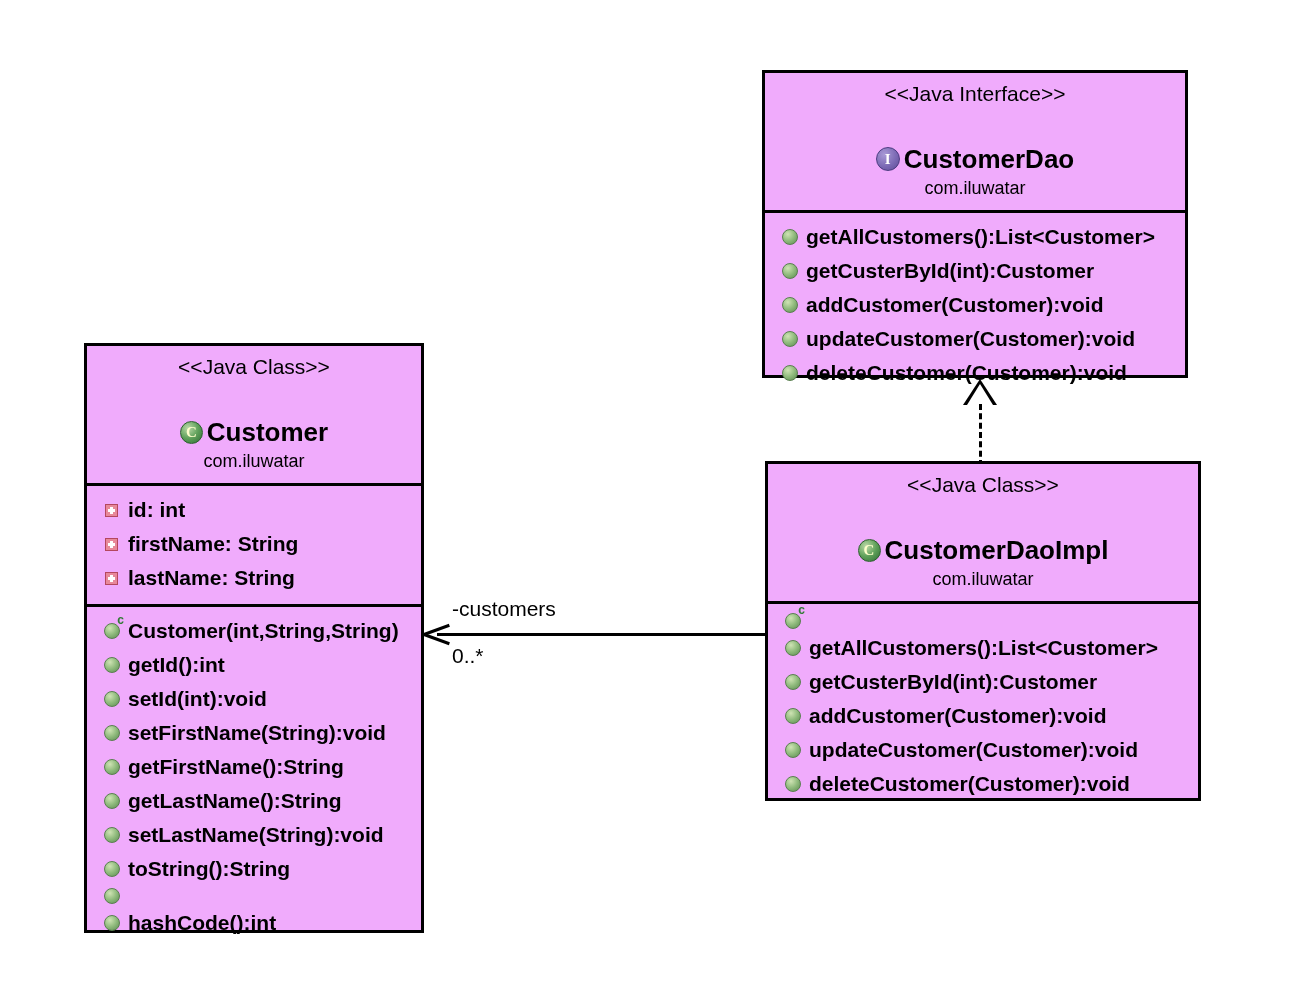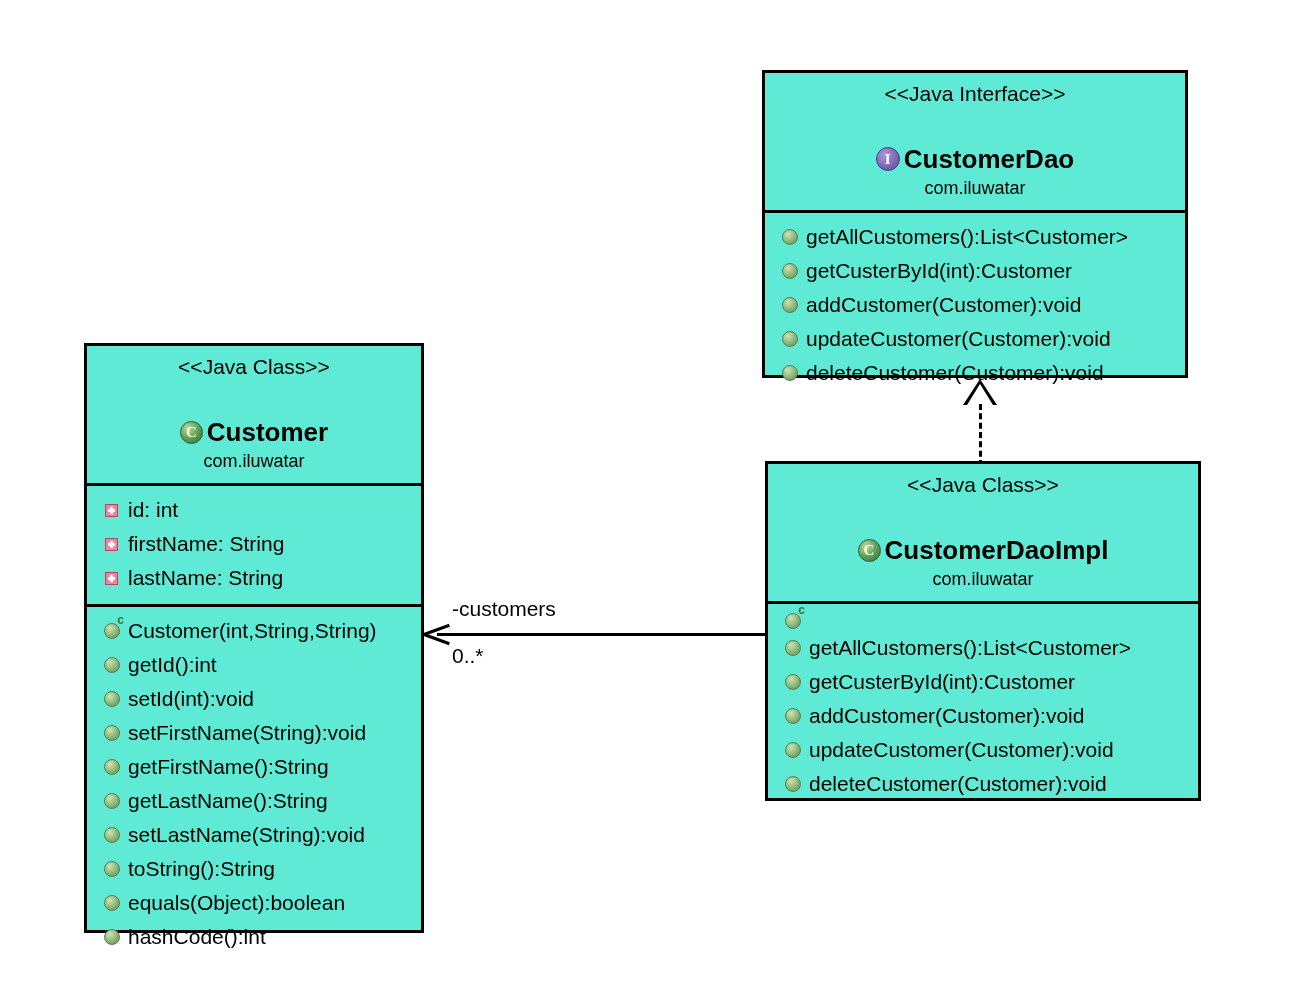--- a/index.html
+++ b/index.html
@@ -11,21 +11,21 @@
     width: 1304px;
     height: 1006px;
     position: relative;
     overflow: hidden;
     font-family: "Liberation Sans", sans-serif;
   }
 
   
   .uml-box {
     position: absolute;
-    background: #5eead4;
+    background: #f0abfc;
     border: 3px solid #000000;
     box-sizing: border-box;
   }
   .uml-header {
     padding: 7px 10px 9px 10px;
     text-align: center;
     border-bottom: 3px solid #000000;
   }
   .stereotype {
     font-size: 21px;
@@ -46,20 +46,21 @@
     margin-top: 34px;
   }
   .package-name {
     font-size: 18px;
     color: #000000;
     line-height: 25px;
     white-space: nowrap;
   }
   .uml-section {
     padding: 7px 0 9px 0;
+    font-weight: bold;
   }
   .uml-section + .uml-section {
     border-top: 3px solid #000000;
   }
   .member {
     display: flex;
     align-items: center;
     gap: 7px;
     padding: 2px 12px 2px 14px;
     font-size: 21px;
@@ -314,21 +315,20 @@
     <div class="member">
       <span class="icon icon-method"></span>
       <span class="member-label">setLastName(String):void</span>
     </div>
     <div class="member">
       <span class="icon icon-method"></span>
       <span class="member-label">toString():String</span>
     </div>
     <div class="member">
       <span class="icon icon-method"></span>
-      <span class="member-label">equals(Object):boolean</span>
     </div>
     <div class="member">
       <span class="icon icon-method"></span>
       <span class="member-label">hashCode():int</span>
     </div>
   </div>
 </div>
 
 <div class="uml-box" style="left:765px; top:461px; width:436px; height:340px;">
   <div class="uml-header">

